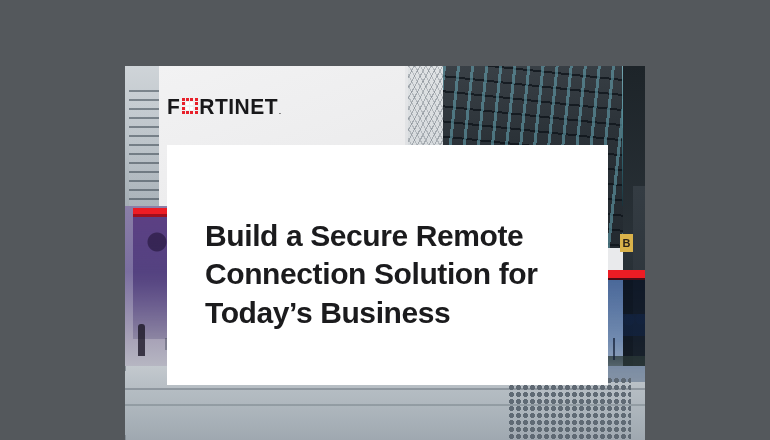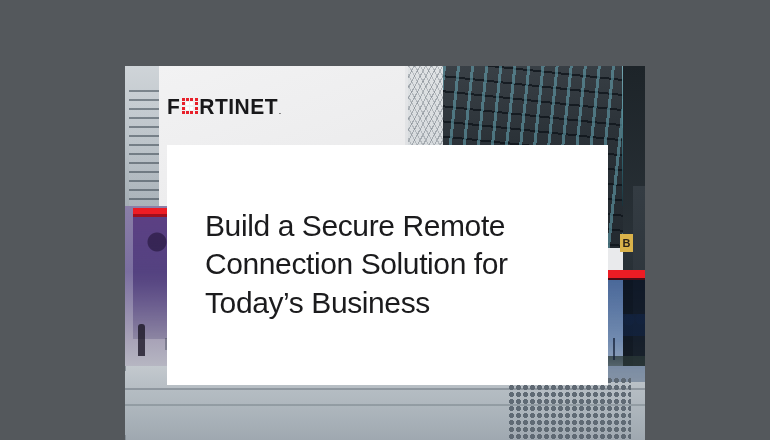--- a/index.html
+++ b/index.html
@@ -226,25 +226,25 @@
   
   #title-card {
     position:absolute;
     left:42px; top:79px;
     width:441px; height:240px;
     background:#ffffff;
     z-index:6;
   }
   #title-text {
     position:absolute;
-    left:38px; top:62px;
+    left:38px; top:72px;
     width:382px;
     font-family:"Liberation Sans", sans-serif;
     font-size:30px;
-    font-weight:normal;
+    font-weight:bold;
     line-height:1.28;
     letter-spacing:-0.4px;
     color:#1b1b1d;
     white-space:pre-line;
   }
 
   
   #logo {
     position:absolute;
     left:42px; top:30px;

